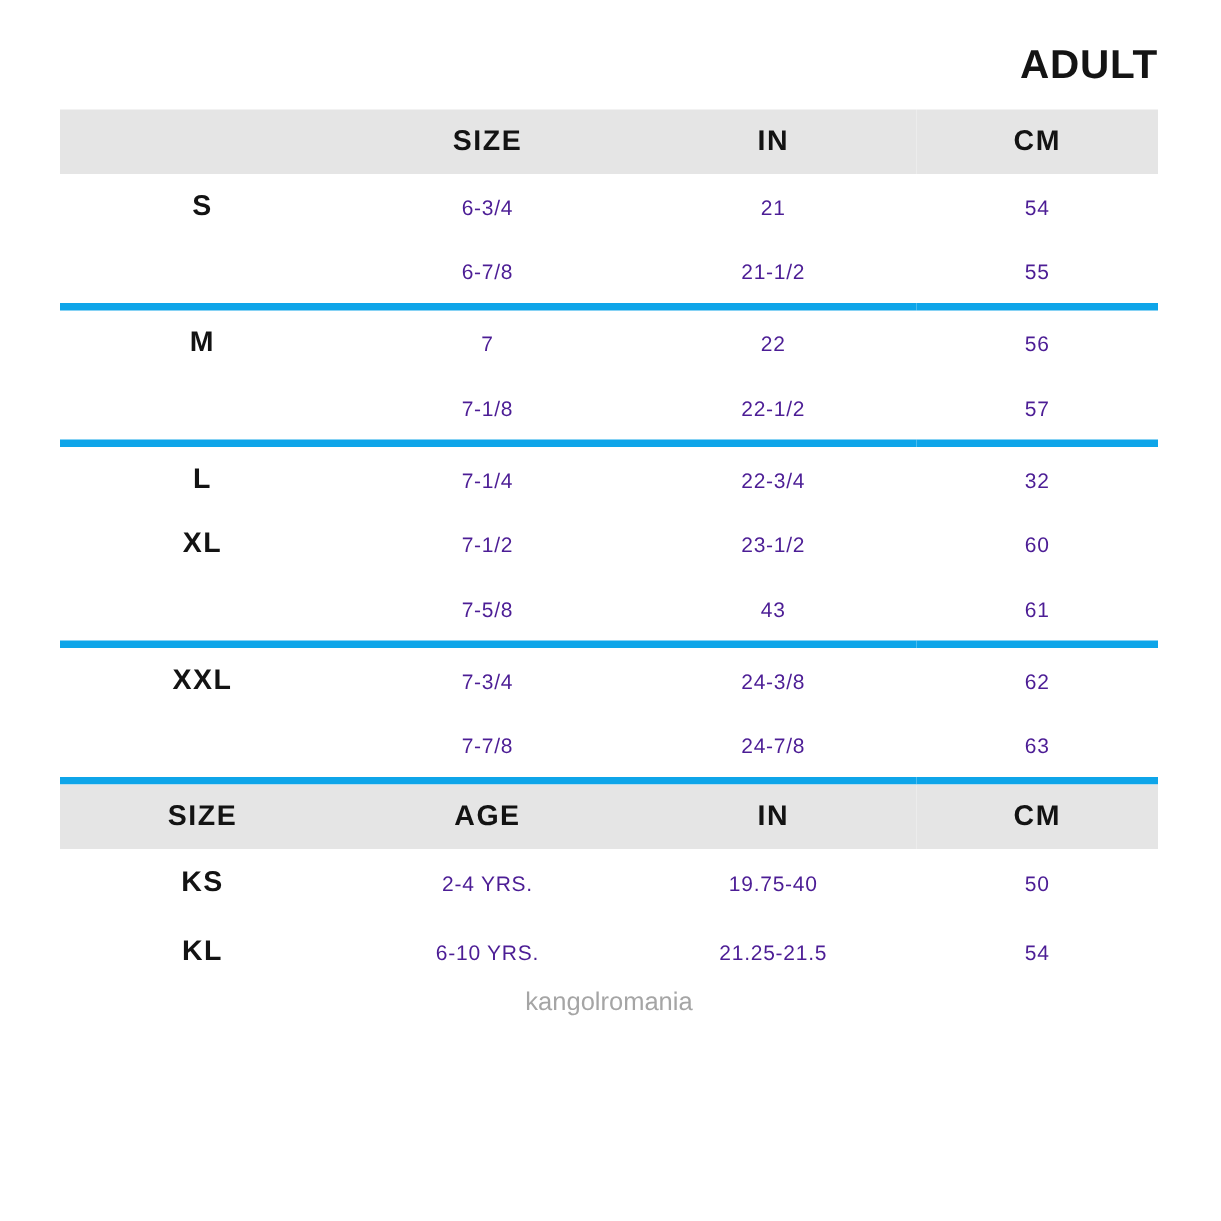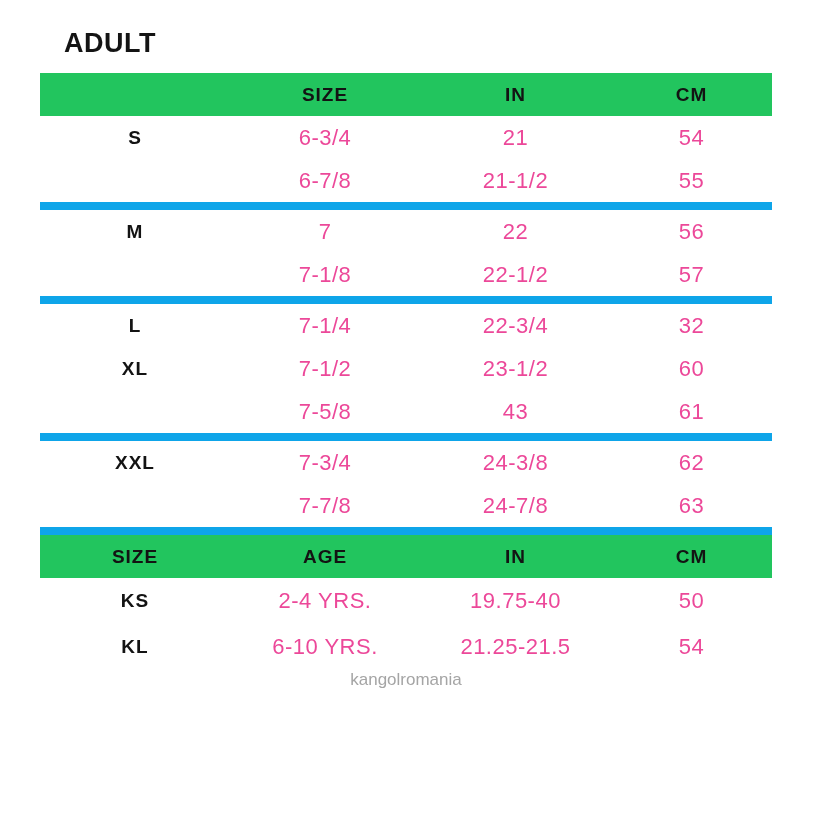--- a/index.html
+++ b/index.html
@@ -17,65 +17,66 @@
     background: #ffffff;
     overflow: hidden;
   }
   .section-title {
     margin: 0 0 16px 24px;
     font-size: 27px;
     font-weight: 800;
     letter-spacing: 0.5px;
     color: #141414;
     line-height: 1.0;
+    text-align: right;
   }
   .section-title.kids {
     margin-top: 19px;
   }
   table.size-table {
     width: 732px;
     border-collapse: collapse;
     table-layout: fixed;
   }
   table.size-table col.c1 { width: 190px; }
   table.size-table col.c2 { width: 190px; }
   table.size-table col.c3 { width: 191px; }
   table.size-table col.c4 { width: 161px; }
   table.size-table th {
     height: 43px;
-    background: #22c55e;
+    background: #e5e5e5;
     font-size: 19px;
     font-weight: 700;
     letter-spacing: 1px;
     color: #131313;
     text-align: center;
     vertical-align: middle;
     padding: 0;
     white-space: nowrap;
   }
   table.adult td { height: 43px; }
   table.kids-table td { height: 46px; }
   table.size-table td {
     text-align: center;
     vertical-align: middle;
     padding: 0;
     white-space: nowrap;
-    font-size: 22px;
+    font-size: 14px;
     font-weight: 400;
     letter-spacing: 0.5px;
-    color: #ec4899;
+    color: #4c1d95;
   }
   table.size-table td.row-label {
     font-weight: 700;
     letter-spacing: 1px;
     color: #131313;
     font-size: 19px;
   }
   tr.group-end td {
-    border-bottom: 8px solid #0ea5e9;
+    border-bottom: 5px solid #0ea5e9;
   }
   .watermark {
     margin-top: 1px;
     text-align: center;
     font-size: 17px;
     font-weight: 400;
     color: #a5a5a5;
     line-height: 1.1;
   }
 </style>

